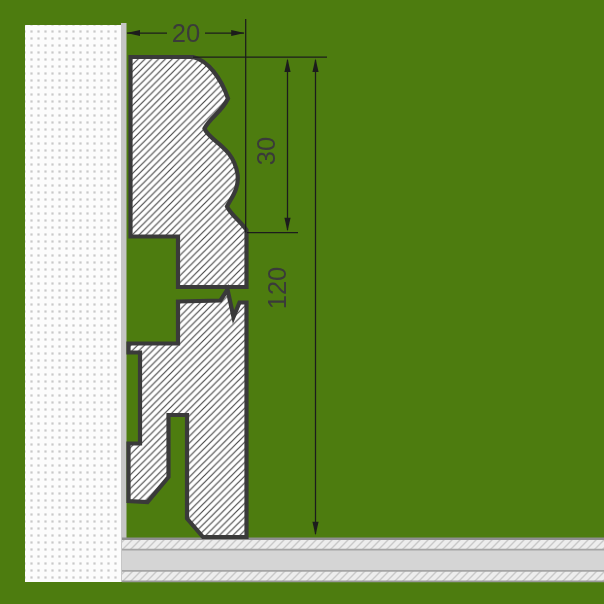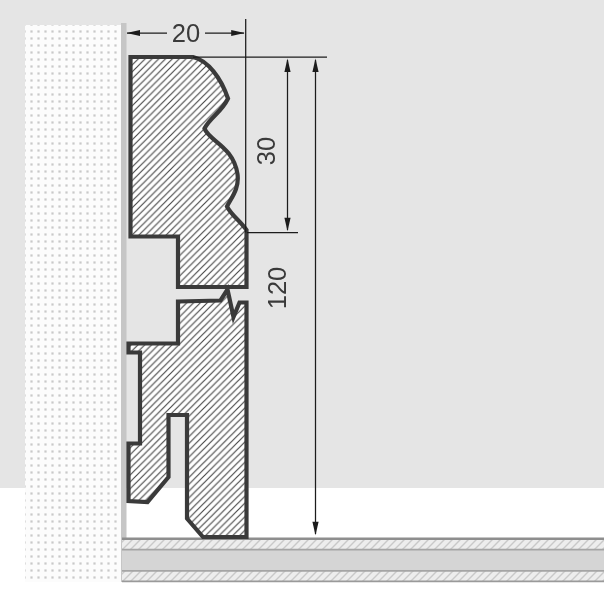--- a/index.html
+++ b/index.html
@@ -6,22 +6,22 @@
     margin: 0;
     padding: 0;
     width: 604px;
     height: 604px;
     background: #ffffff;
     overflow: hidden;
   }
   .stage {
     position: relative;
     width: 604px;
-    height: 488px;
-    background: #e5e5e5;
+    height: 604px;
+    background: #4d7c0f;
   }
   svg { display: block; }
   .dim-text {
     font-family: "Liberation Sans", "DejaVu Sans", sans-serif;
     font-size: 25.5px;
     font-weight: 400;
   }
 </style>
 </head>
 <body>

